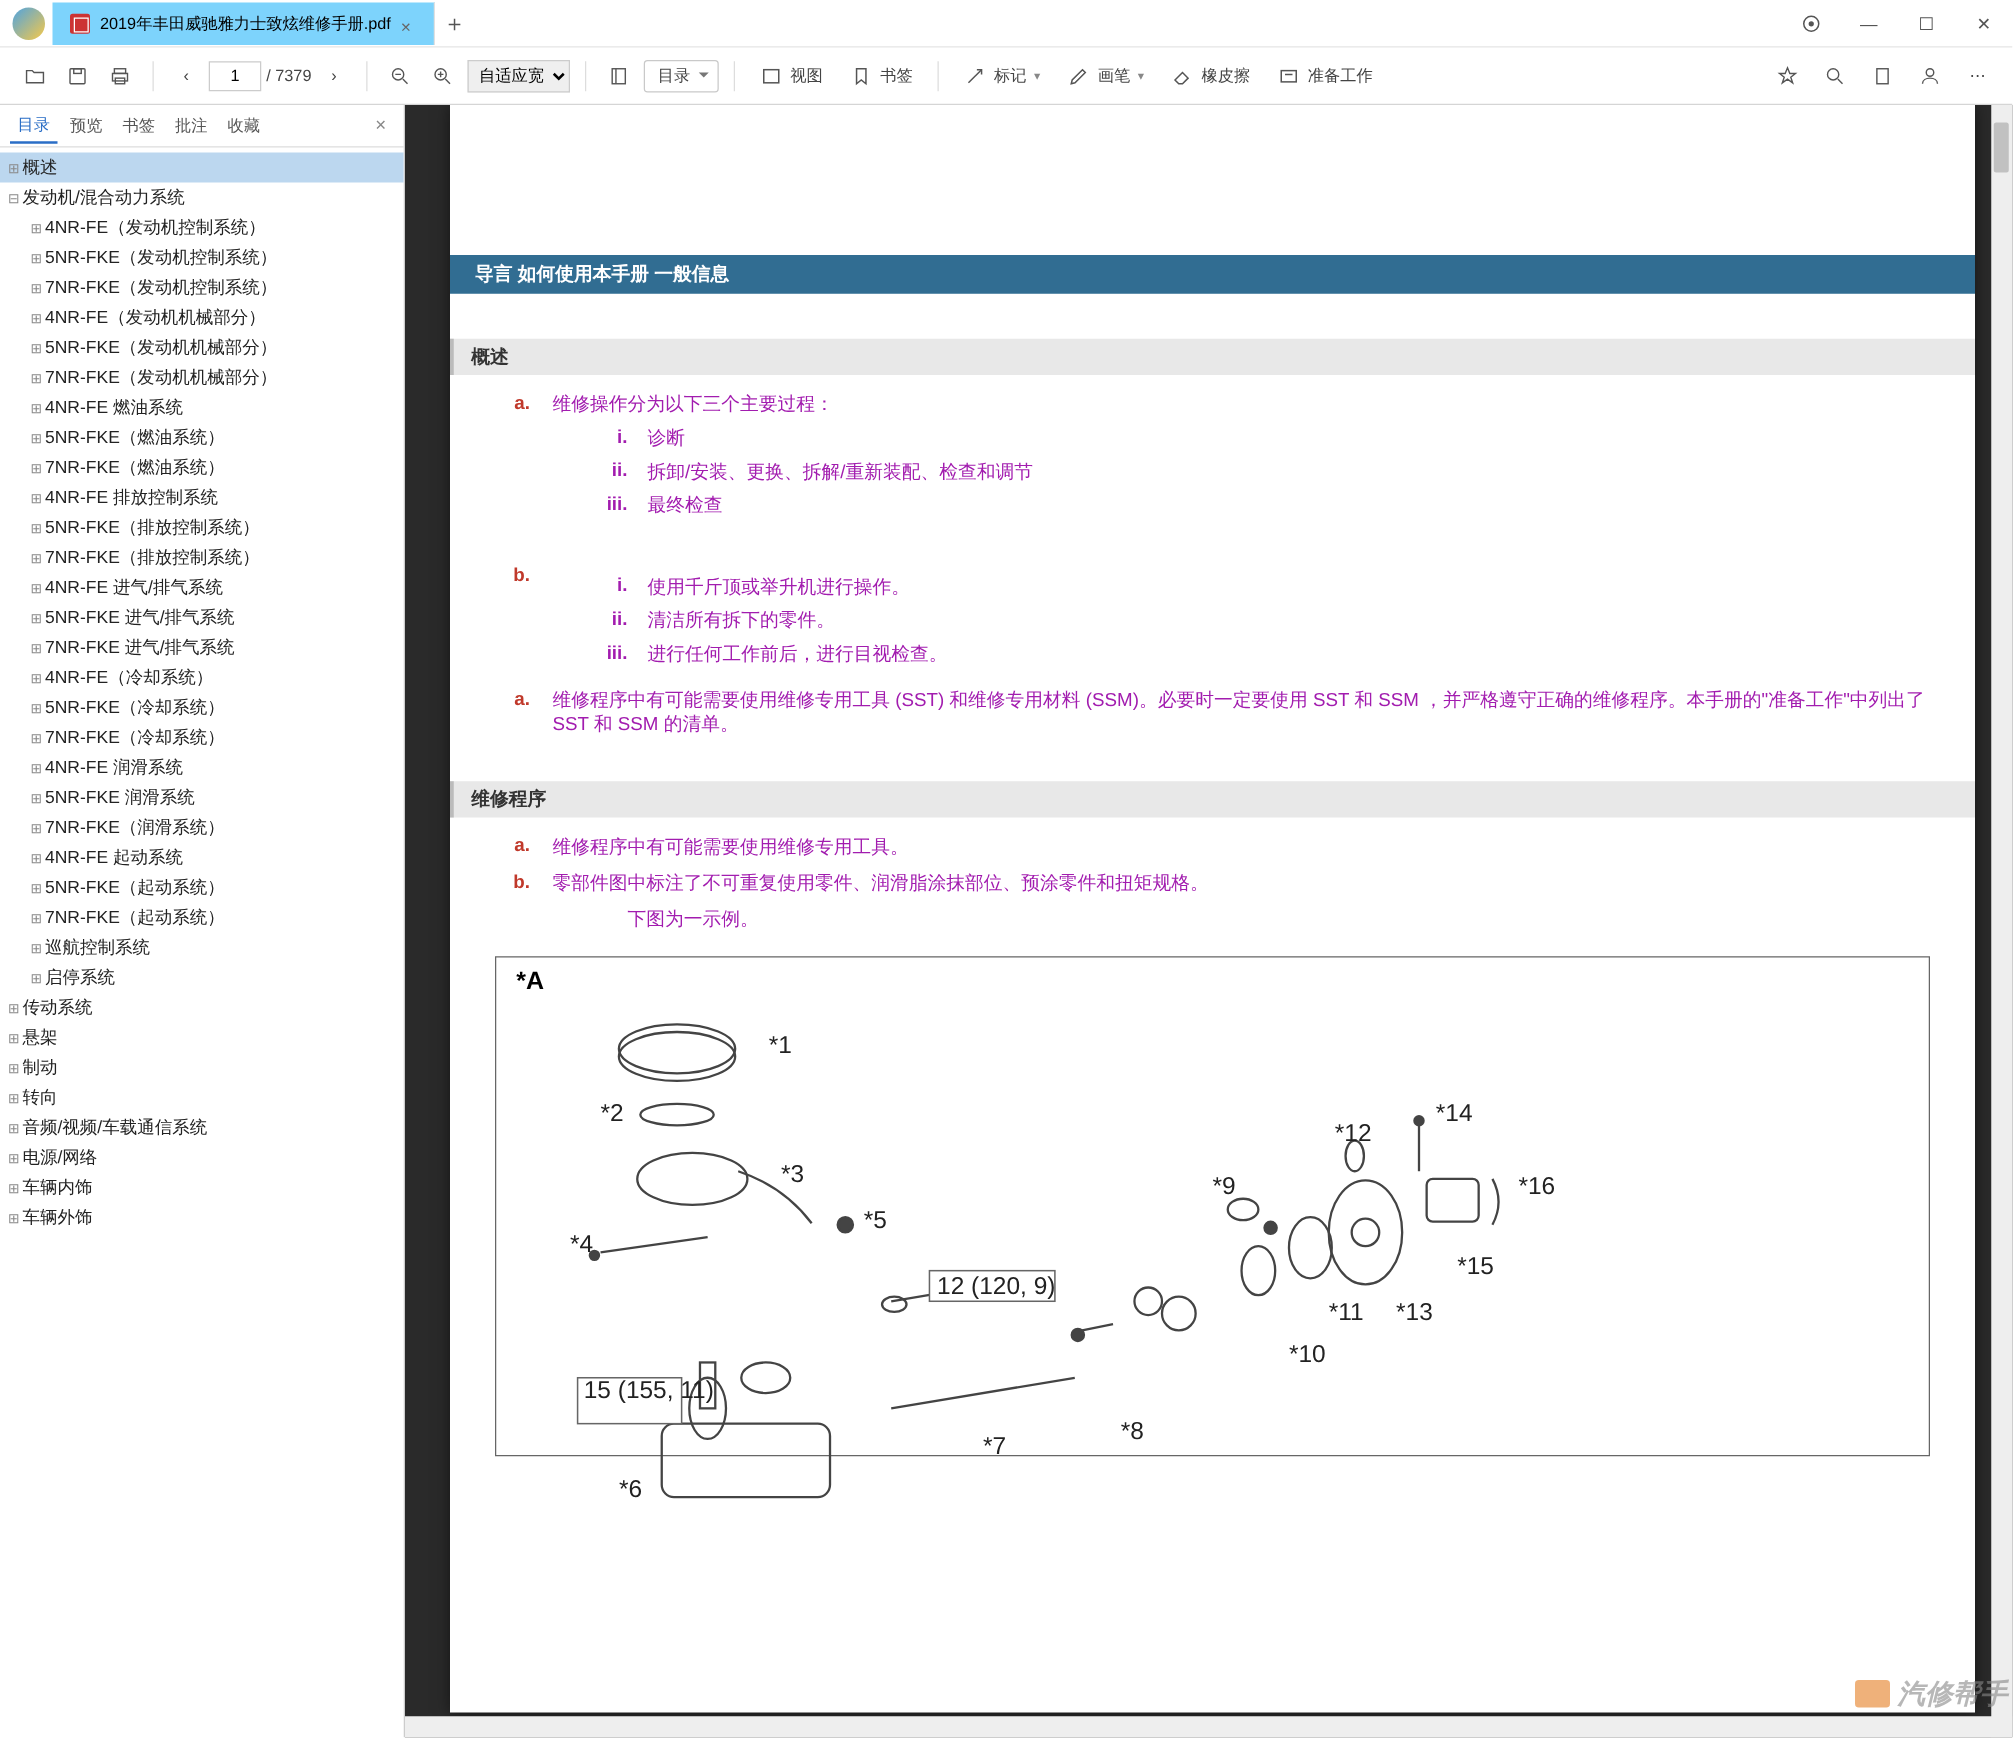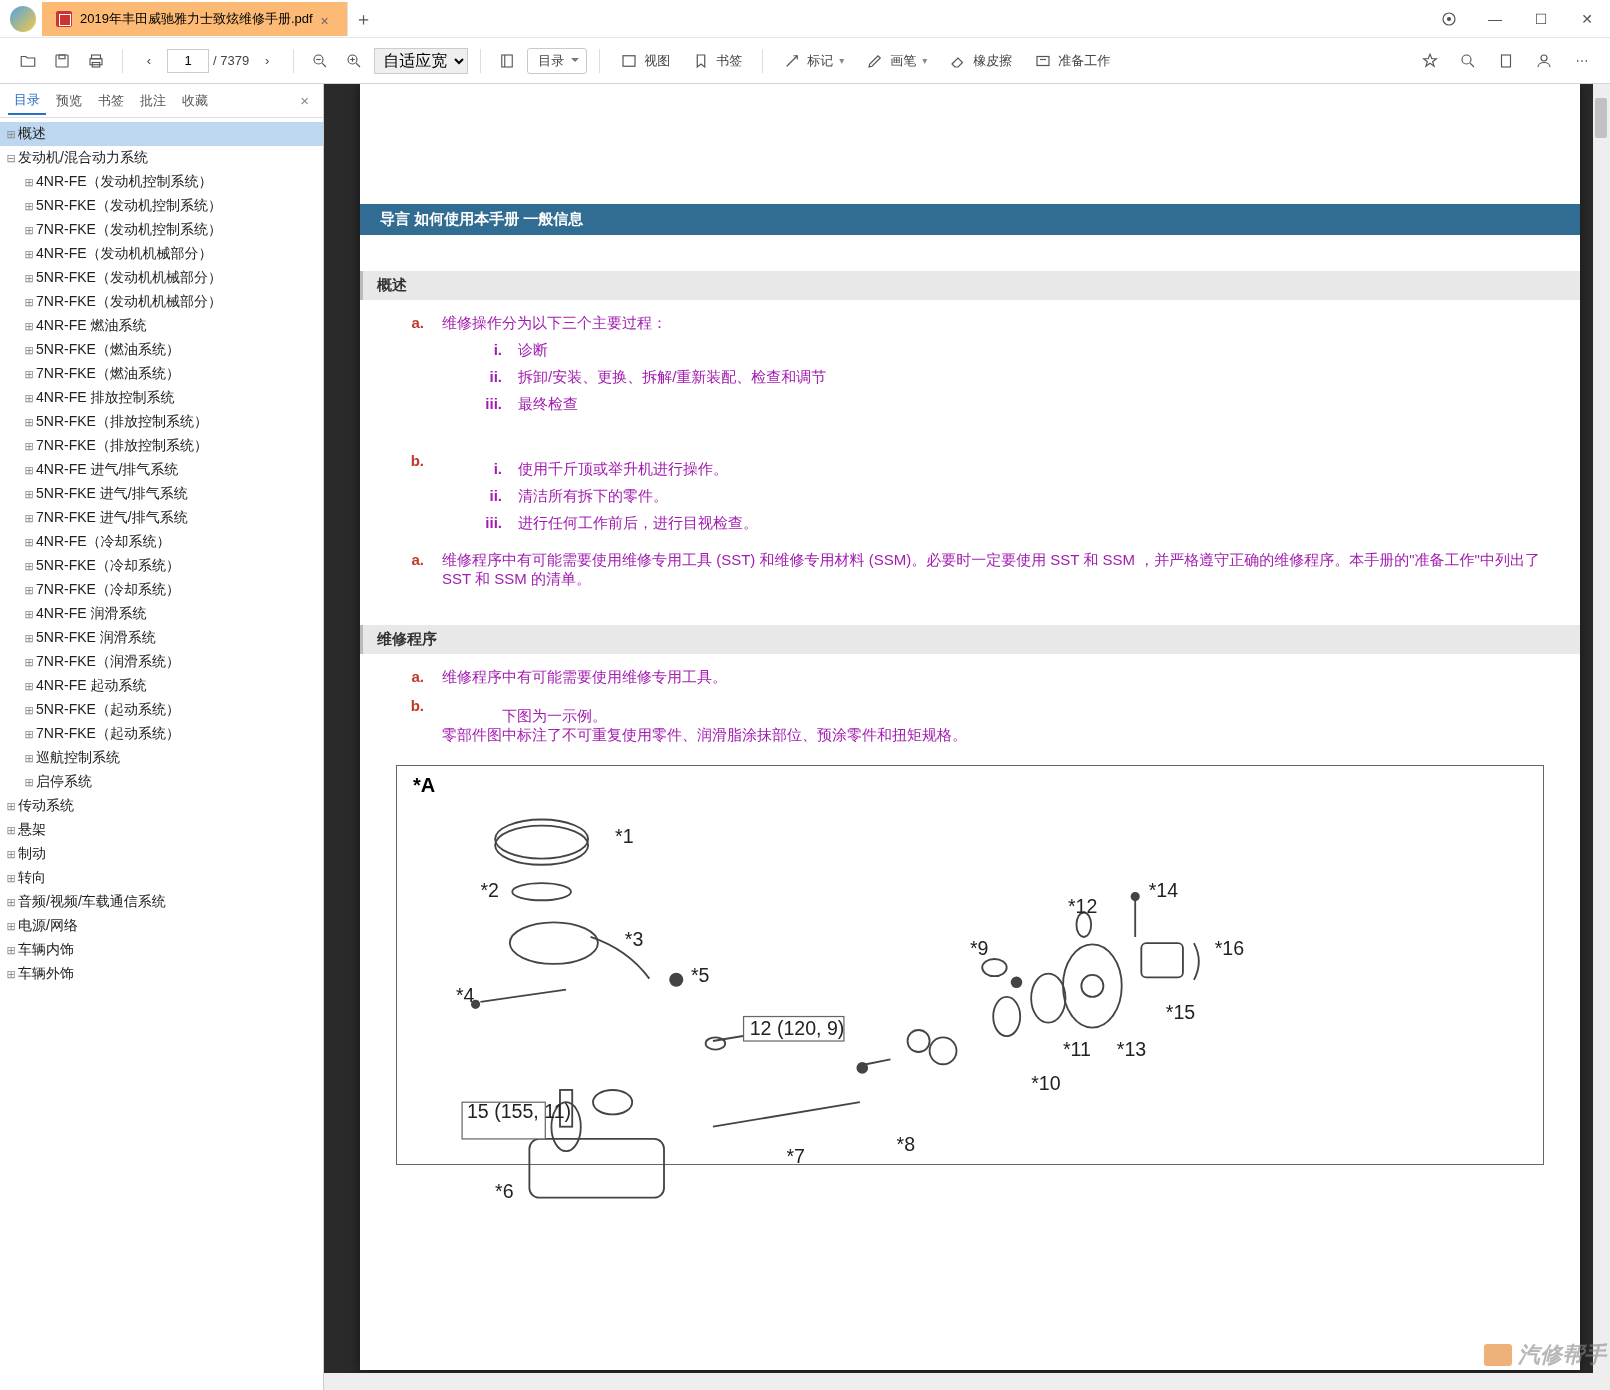--- a/index.html
+++ b/index.html
@@ -1,32 +1,32 @@
 <!DOCTYPE html>
 <html><head>
 <meta charset="utf-8">
 <style>
 * { margin:0; padding:0; box-sizing:border-box; font-family:"Microsoft YaHei",Arial,sans-serif; }
 body { width:1610px; height:1390px; background:#fff; overflow:hidden; }
 .titlebar { height:38px; display:flex; align-items:center; background:#fff; border-bottom:1px solid #e5e5e5; padding-left:10px; }
 .app-logo { width:26px; height:26px; border-radius:50%; background:linear-gradient(135deg,#4fa3e0,#f7c948); margin-right:6px; }
-.tab { display:flex; align-items:center; height:34px; padding:0 14px; background:#fdba74; border-right:1px solid #e0e0e0; font-size:13px; gap:8px; }
+.tab { display:flex; align-items:center; height:34px; padding:0 14px; background:#7dd3fc; border-right:1px solid #e0e0e0; font-size:13px; gap:8px; }
 .pdf-ico { width:16px;height:16px; background:#c33; border-radius:2px; position:relative; }
 .pdf-ico:after{content:"";position:absolute;top:3px;left:3px;width:10px;height:10px;border:1px solid #fff;}
 .tab-close { width:12px;height:12px;font-size:14px;color:#666;cursor:pointer; }
 .tab-add { width:32px;text-align:center;font-size:18px;color:#555; }
 .win-ctrls { margin-left:auto; display:flex; }
 .win-ctrls span { width:46px;height:38px;display:flex;align-items:center;justify-content:center;font-size:14px;color:#555; }
 .toolbar { height:46px; display:flex; align-items:center; border-bottom:1px solid #d5d5d5; padding:0 14px; gap:6px; font-size:13px; color:#444; }
 .tbtn { width:28px;height:28px;display:flex;align-items:center;justify-content:center;border-radius:3px; }
 .tbtn svg{width:18px;height:18px;stroke:#555;fill:none;stroke-width:1.5;}
 .sep { width:1px;height:24px;background:#ddd;margin:0 6px; }
 .pagebox { display:flex;align-items:center;gap:4px; }
 .page-in { width:42px;height:24px;border:1px solid #ccc;text-align:center;font-size:13px; }
-.zoom-sel { height:26px;border:1px solid #ccc;font-size:16px;padding:0 4px; }
+.zoom-sel { height:26px;border:1px solid #ccc;font-size:13px;padding:0 4px; }
 .tgrp { display:flex;align-items:center;gap:6px;padding:0 8px; }
 .toc-btn { border:1px solid #c9c9c9;border-radius:3px;padding:3px 22px 3px 10px;background:#fff;position:relative; }
 .toc-btn:after{content:"";position:absolute;right:7px;top:9px;border:4px solid transparent;border-top-color:#777;}
 .rtools { margin-left:auto;display:flex;gap:10px; }
 .workspace { display:flex; height:1306px; }
 .sidebar { width:324px;border-right:1px solid #ccc;display:flex;flex-direction:column; }
 .sb-tabs { height:34px;display:flex;align-items:center;border-bottom:1px solid #ddd;font-size:13px;gap:4px;padding:0 8px;color:#555; }
 .sb-tabs span{padding:4px 6px;}
 .sb-tabs span.act{color:#2a6ec6;border-bottom:2px solid #2a6ec6;}
 .sb-close{margin-left:auto;font-size:15px;color:#888;}
@@ -407,22 +407,22 @@
       </div>
       <div class="shead">维修程序</div>
       <div class="list">
         <div class="itm">
             <span class="lab">a.</span>
             <div class="body">维修程序中有可能需要使用维修专用工具。</div>
           </div>
         <div class="itm">
             <span class="lab">b.</span>
             <div class="body">
+          <div>零部件图中标注了不可重复使用零件、润滑脂涂抹部位、预涂零件和扭矩规格。</div>
           <div style="margin:10px 0 0 60px">下图为一示例。</div>
-          <div>零部件图中标注了不可重复使用零件、润滑脂涂抹部位、预涂零件和扭矩规格。</div>
         </div>
           </div>
       </div>
       <div class="diagram-box">
         <span class="star">*A</span>
         <svg class="parts-svg" viewBox="0 0 920 360">
           <g fill="none" stroke="#444" stroke-width="1.5">
             <ellipse cx="110" cy="45" rx="38" ry="16"></ellipse>
               <ellipse cx="110" cy="50" rx="38" ry="16"></ellipse>
             <ellipse cx="110" cy="88" rx="24" ry="7"></ellipse>

